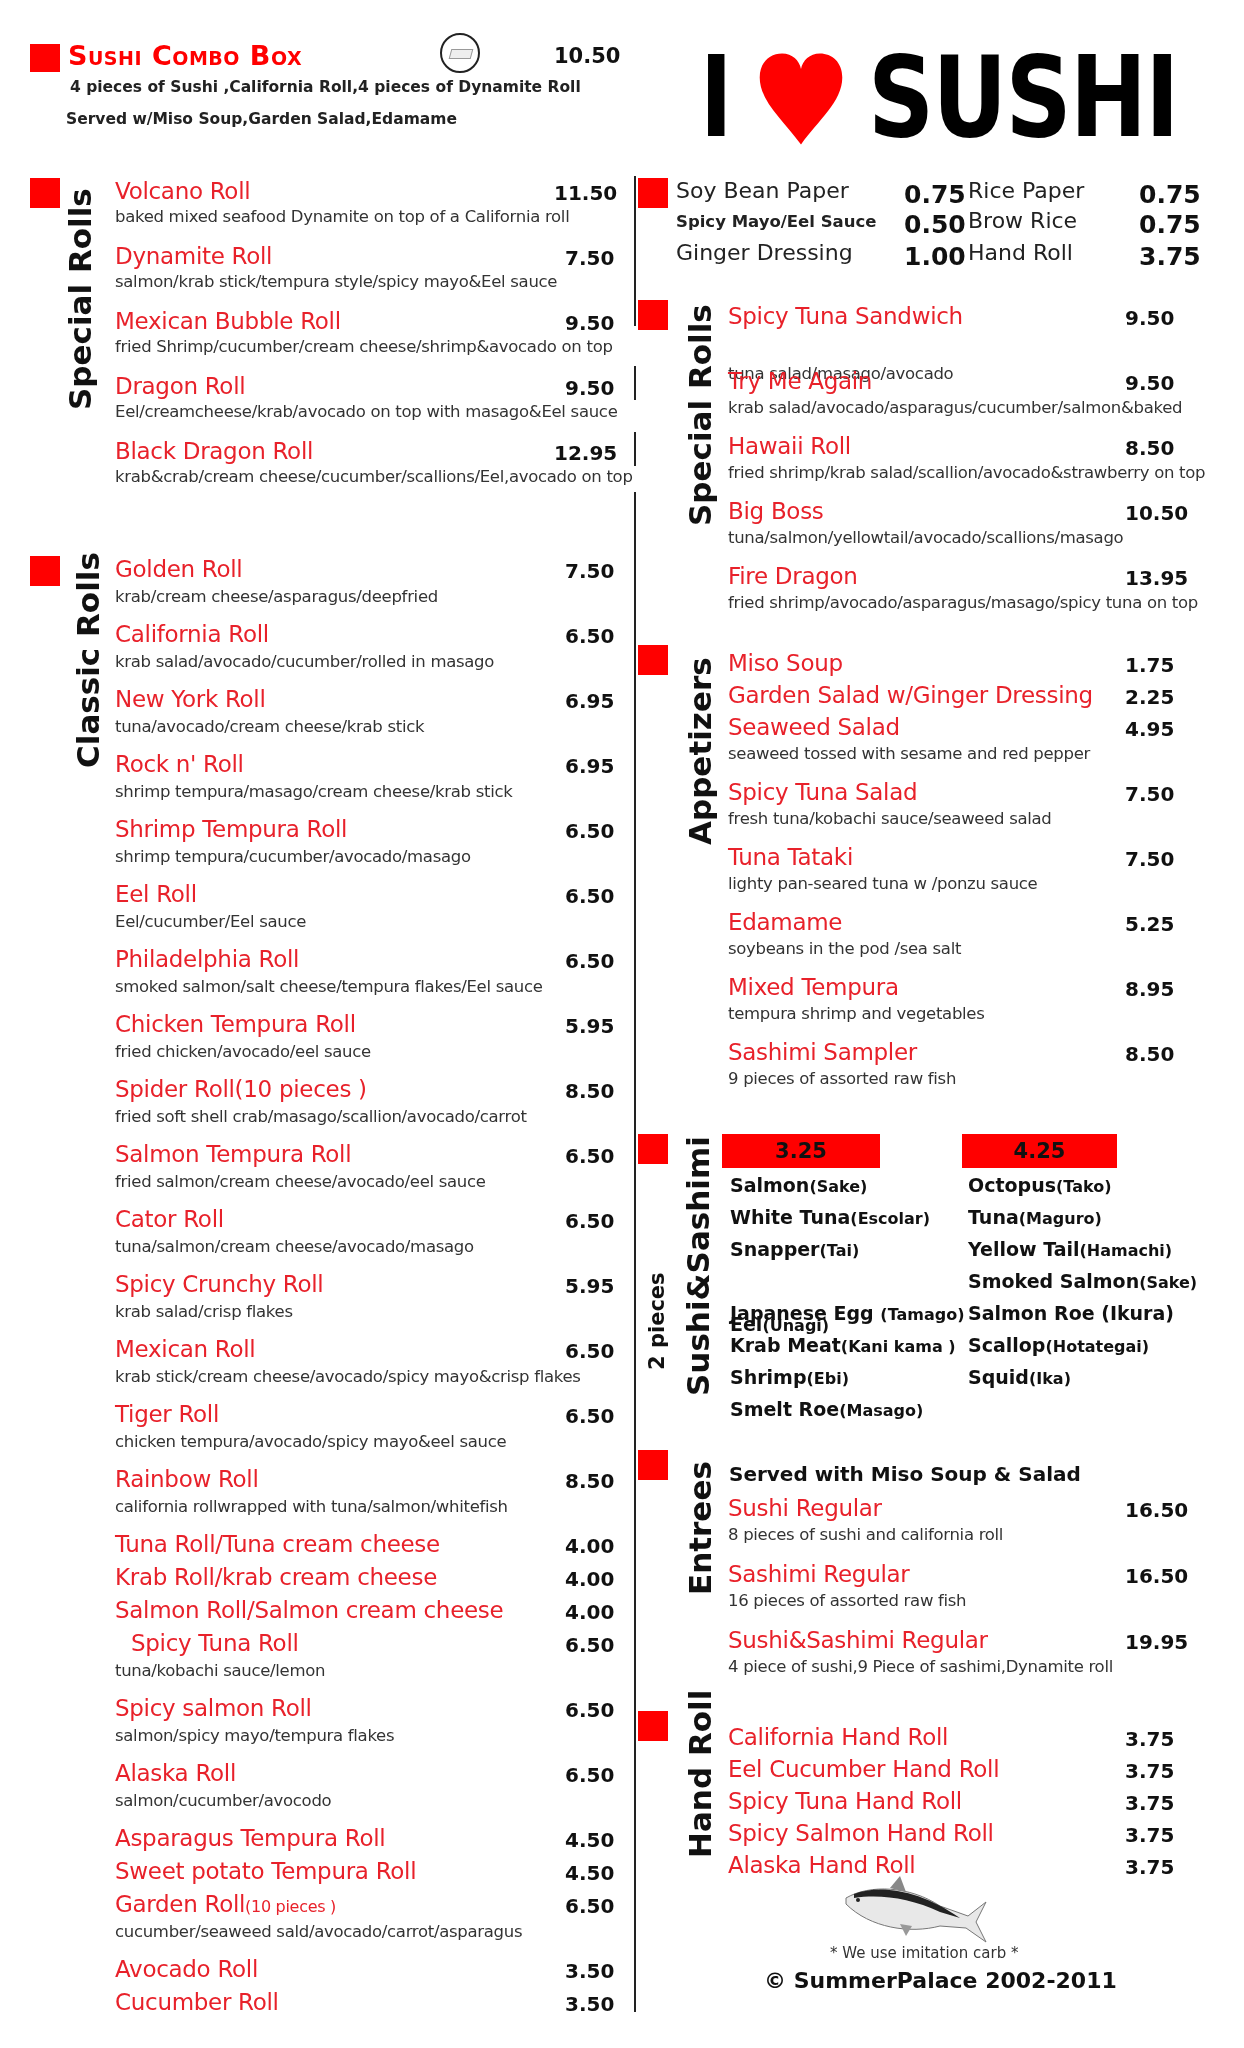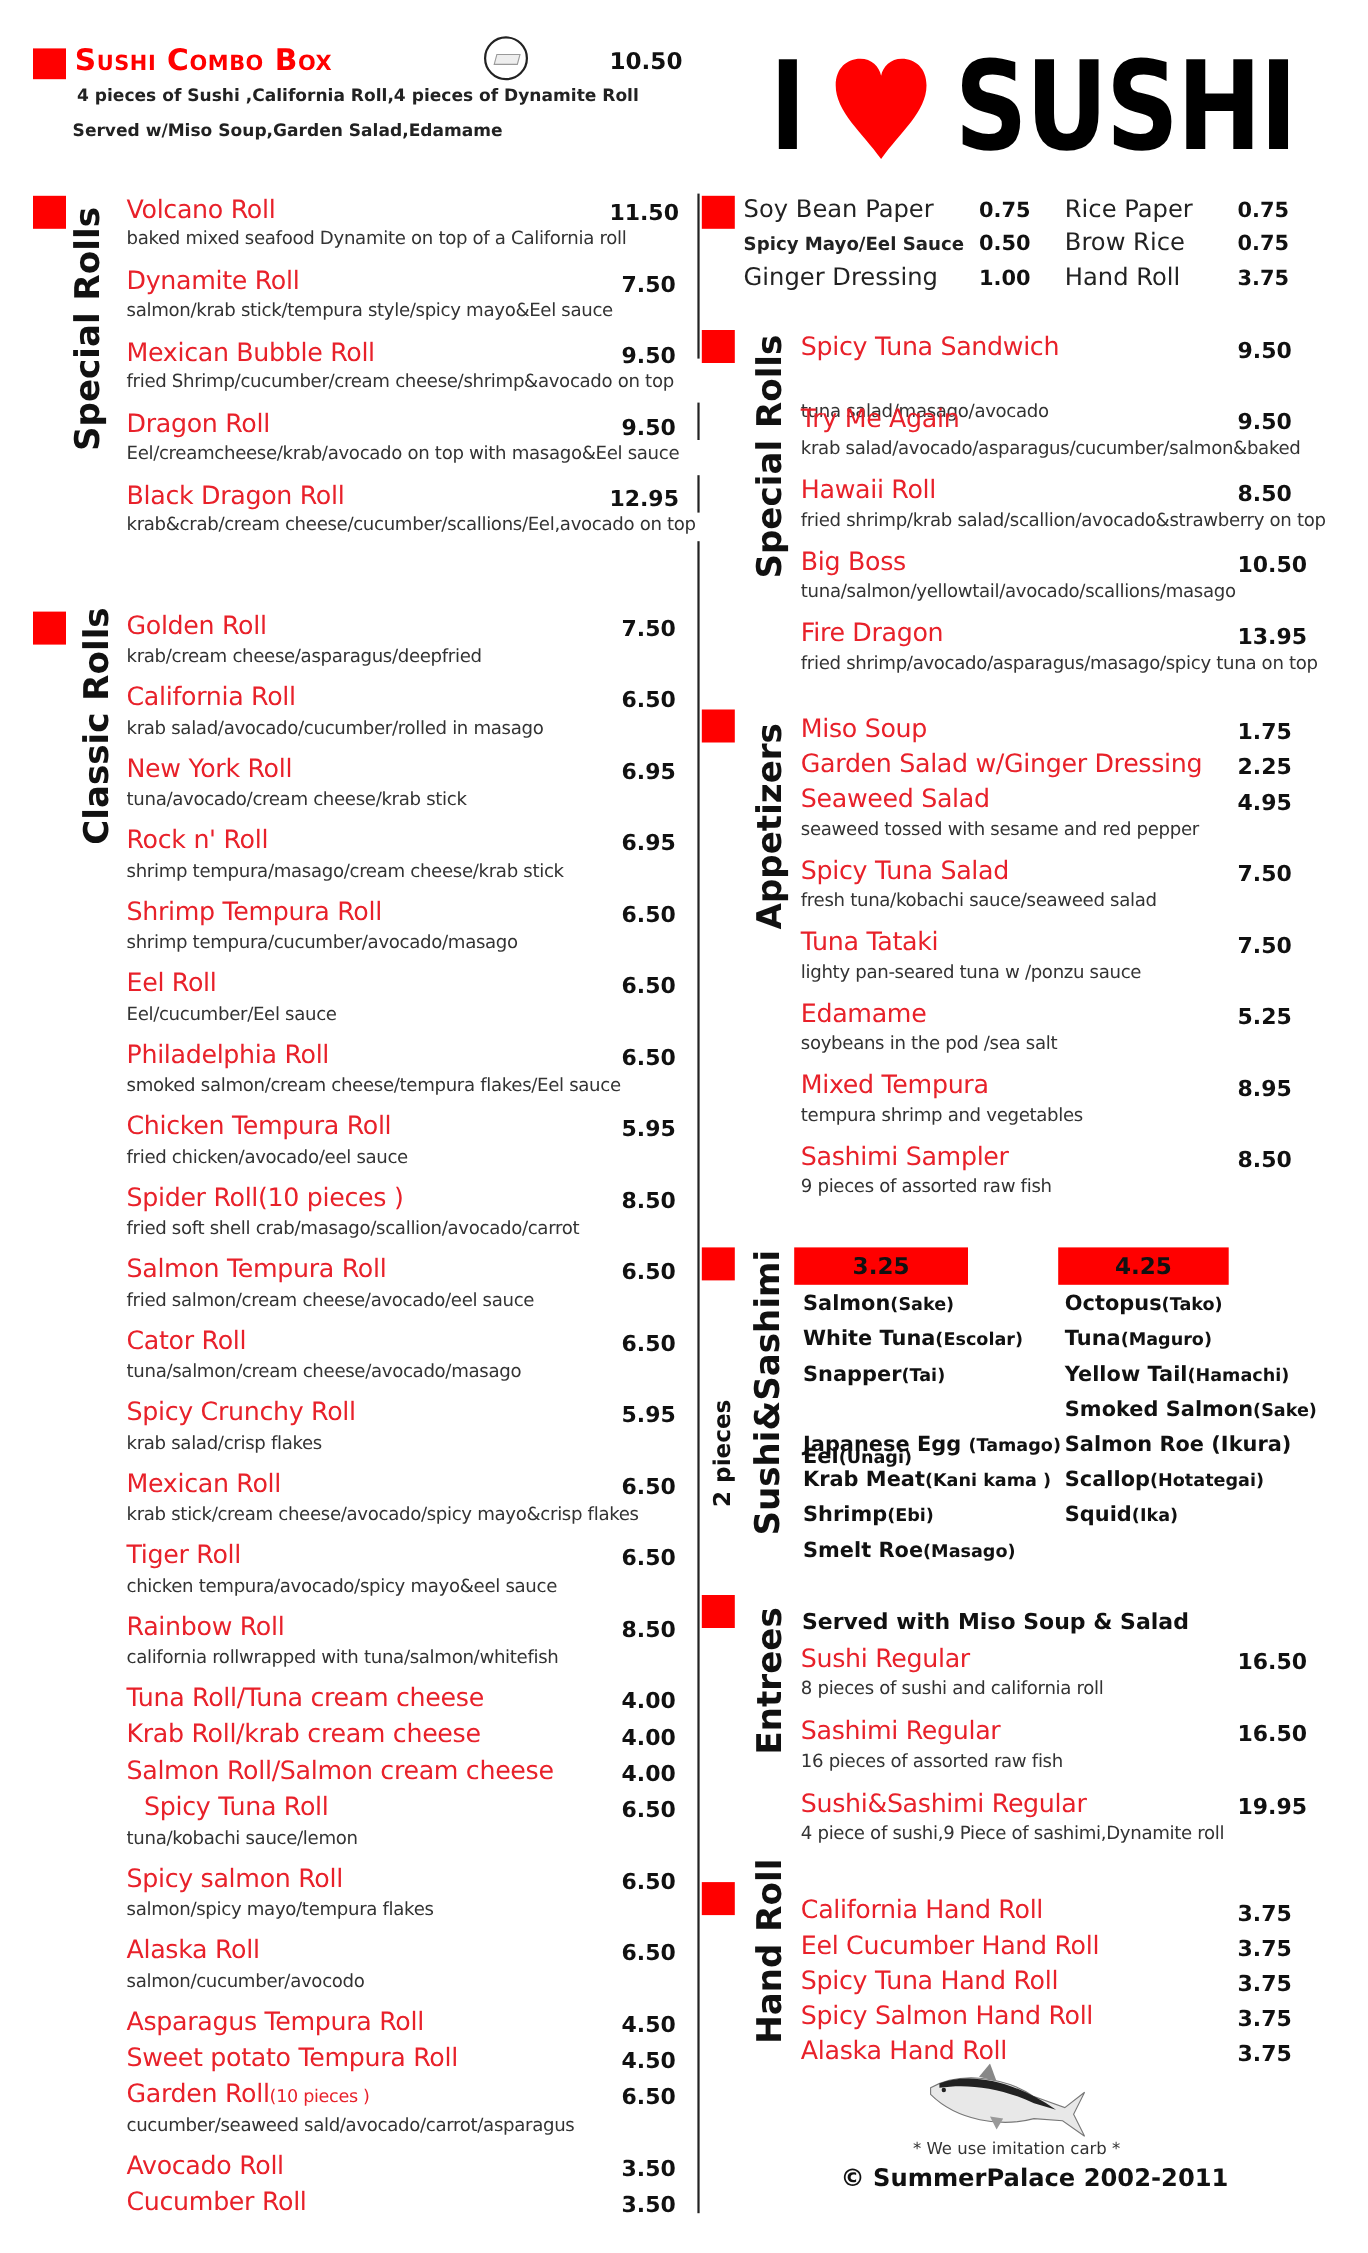--- a/index.html
+++ b/index.html
@@ -20,21 +20,21 @@
   .bento-icon::after { content: ""; position: absolute; left: 8px; top: 14px; width: 20px; height: 8px; border: 1.5px solid #999; background: #eee; transform: skewX(-15deg); }
   .logo { position: absolute; left: 700px; top: 38px; height: 118px; display: flex; align-items: center; }
   .logo-i, .logo-sushi { font-family: "DejaVu Sans", sans-serif; font-weight: bold; font-size: 112px; line-height: 1; color: #000; transform: scaleX(0.78); transform-origin: left center; letter-spacing: -2px; }
   .logo-sushi { position: absolute; left: 168px; top: 3px; transform: scaleX(0.82); }
   .logo-i { position: absolute; left: 0; top: 3px; }
   .logo-heart { position: absolute; left: 58px; top: 12px; width: 86px; height: 98px; }
 
   
   .extra-name { position: absolute; font-size: 22px; color: #222; white-space: nowrap; }
   .extra-name.bold { font-weight: bold; font-size: 16.5px; }
-  .extra-price { position: absolute; font-weight: bold; font-size: 19px; color: #111; }
+  .extra-price { position: absolute; font-weight: bold; font-size: 25px; color: #111; margin-left: 14px; }
 
   
   .price-bar { position: absolute; top: 1134px; height: 34px; background: #ff0000; color: #111; font-weight: bold; font-size: 21px; text-align: center; line-height: 34px; }
   .fish { position: absolute; font-weight: bold; font-size: 19px; color: #111; white-space: nowrap; }
   .fish .jp { font-size: 16px; }
 
   .served { position: absolute; left: 729px; top: 1462px; font-weight: bold; font-size: 20px; color: #111; }
   .tuna-fish { position: absolute; left: 840px; top: 1876px; width: 150px; height: 70px; }
   .note { position: absolute; left: 830px; top: 1944px; font-size: 15px; color: #333; }
   .copyright { position: absolute; left: 764px; top: 1968px; font-weight: bold; font-size: 22px; color: #111; white-space: nowrap; }
@@ -110,21 +110,21 @@
     <div class="name" style="left:115px;top:816px;">Shrimp Tempura Roll</div>
     <div class="price" style="left:565px;top:819px;">6.50</div>
     <div class="desc" style="left:115px;top:847px;">shrimp tempura/cucumber/avocado/masago</div>
     <div class="abs"></div>
     <div class="name" style="left:115px;top:881px;">Eel Roll</div>
     <div class="price" style="left:565px;top:884px;">6.50</div>
     <div class="desc" style="left:115px;top:912px;">Eel/cucumber/Eel sauce</div>
     <div class="abs"></div>
     <div class="name" style="left:115px;top:946px;">Philadelphia Roll</div>
     <div class="price" style="left:565px;top:949px;">6.50</div>
-    <div class="desc" style="left:115px;top:977px;">smoked salmon/cream cheese/tempura flakes/Eel sauce</div>
+    <div class="desc" style="left:115px;top:977px;">smoked salmon/salt cheese/tempura flakes/Eel sauce</div>
     <div class="abs"></div>
     <div class="name" style="left:115px;top:1011px;">Chicken Tempura Roll</div>
     <div class="price" style="left:565px;top:1014px;">5.95</div>
     <div class="desc" style="left:115px;top:1042px;">fried chicken/avocado/eel sauce</div>
     <div class="abs"></div>
     <div class="name" style="left:115px;top:1076px;">Spider Roll(10 pieces )</div>
     <div class="price" style="left:565px;top:1079px;">8.50</div>
     <div class="desc" style="left:115px;top:1107px;">fried soft shell crab/masago/scallion/avocado/carrot</div>
     <div class="abs"></div>
     <div class="name" style="left:115px;top:1141px;">Salmon Tempura Roll</div>

